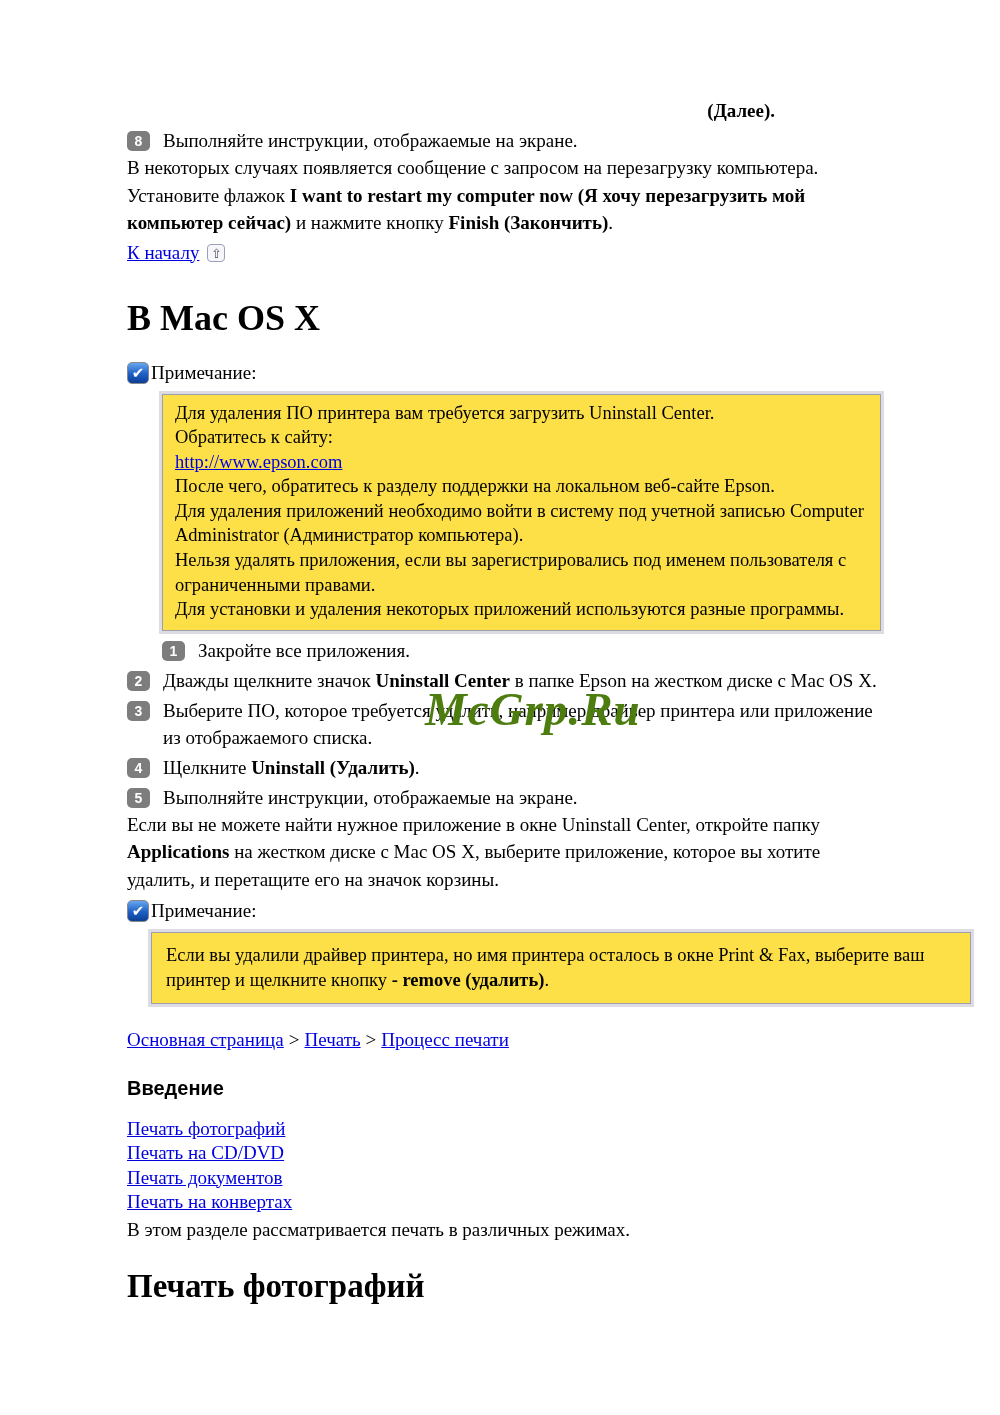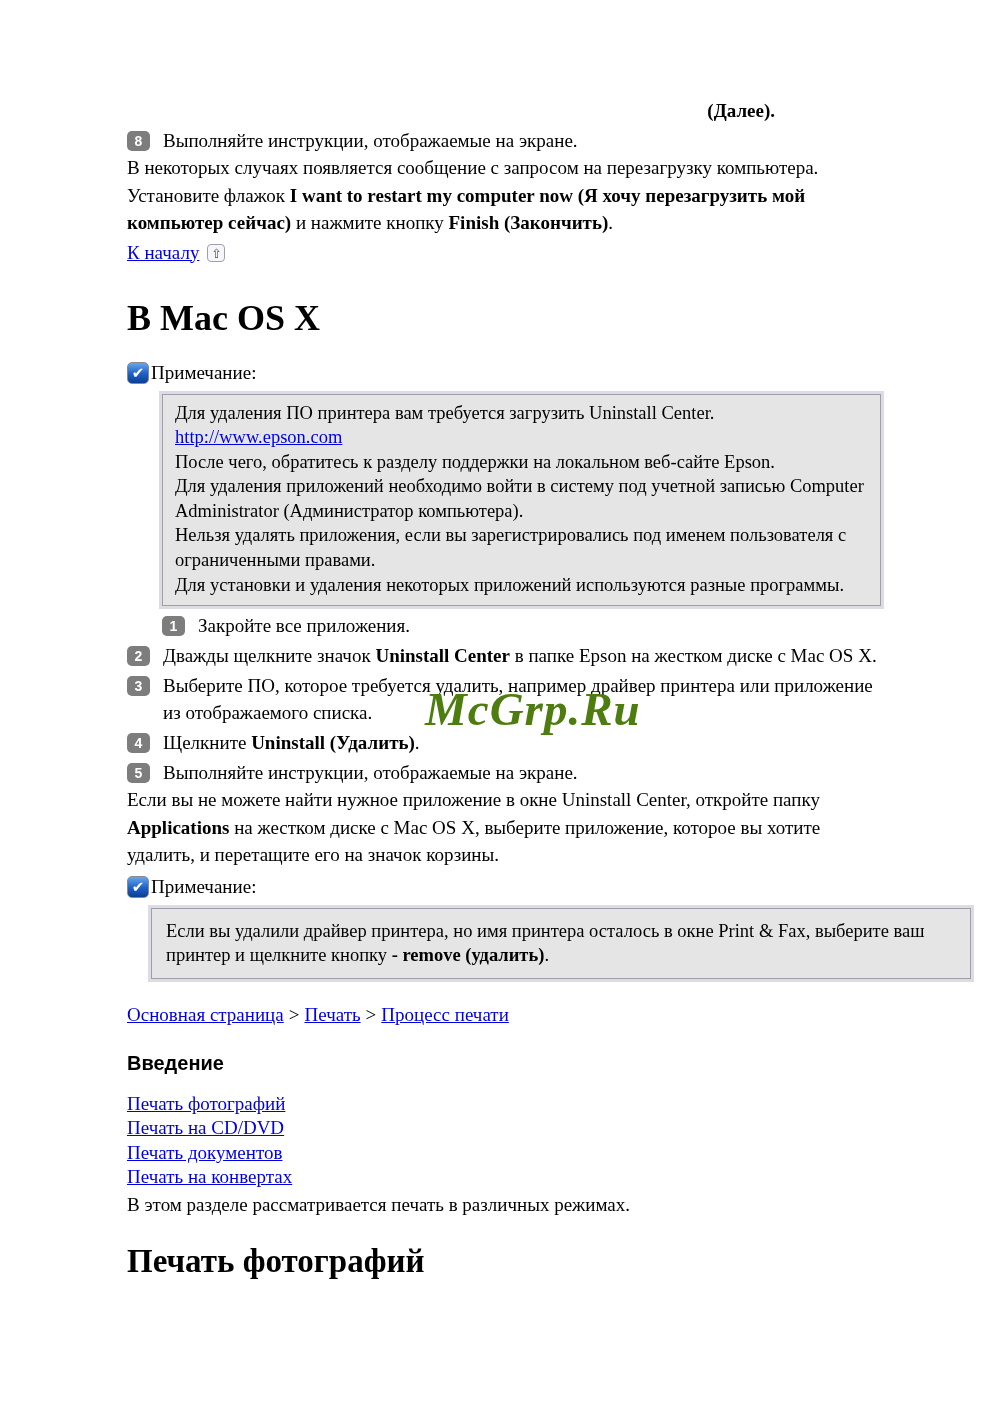--- a/index.html
+++ b/index.html
@@ -38,21 +38,21 @@
   .note-label { display:flex; align-items:center; margin-top:23px; height:26px; }
   .note-icon {
     display:inline-block; width:22px; height:22px; margin-right:2px;
     background:linear-gradient(#66a6f0 0%, #1d5fc4 55%, #0b3f96 100%);
     border:1px solid #8a8a8a; border-radius:5px;
     color:#fff; font-weight:bold; font-size:15px; text-align:center; line-height:21px;
     font-family:"DejaVu Sans", sans-serif;
   }
 
   .notebox {
-    background:#e5e5e5;
+    background:#fde047;
     border:1px solid #9da0ac;
     box-shadow:0 0 0 3px #dcdce2;
     margin-top:8px; margin-left:35px; width:719px;
     padding:6px 12px 8px 12px;
     font-size:18.5px; line-height:24.6px;
   }
   .notebox.second { margin-left:24px; width:820px; padding:10px 14px; }
 
   .steps-block { margin-top:6px; }
 
@@ -99,20 +99,21 @@
 
   <h2 class="serif-h">В Mac OS X</h2>
 
   <div class="note-label">
     <span class="note-icon">✔</span>
     <span>Примечание:</span>
   </div>
 
   <div class="notebox">
     <div>Для удаления ПО принтера вам требуется загрузить Uninstall Center.</div>
+    <div>Обратитесь к сайту:</div>
     <div><a>http://www.epson.com</a></div>
     <div>После чего, обратитесь к разделу поддержки на локальном веб-сайте Epson.</div>
     <div>Для удаления приложений необходимо войти в систему под учетной записью Computer Administrator (Администратор компьютера).</div>
     <div>Нельзя удалять приложения, если вы зарегистрировались под именем пользователя с ограниченными правами.</div>
     <div>Для установки и удаления некоторых приложений используются разные программы.</div>
   </div>
 
   <div class="steps-block">
     <div class="step indented">
       <span class="badge">1</span>

